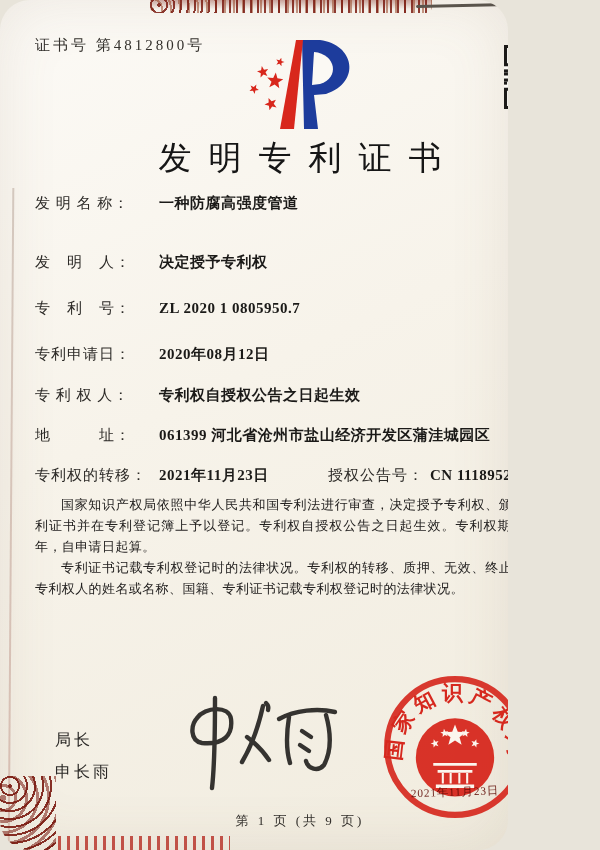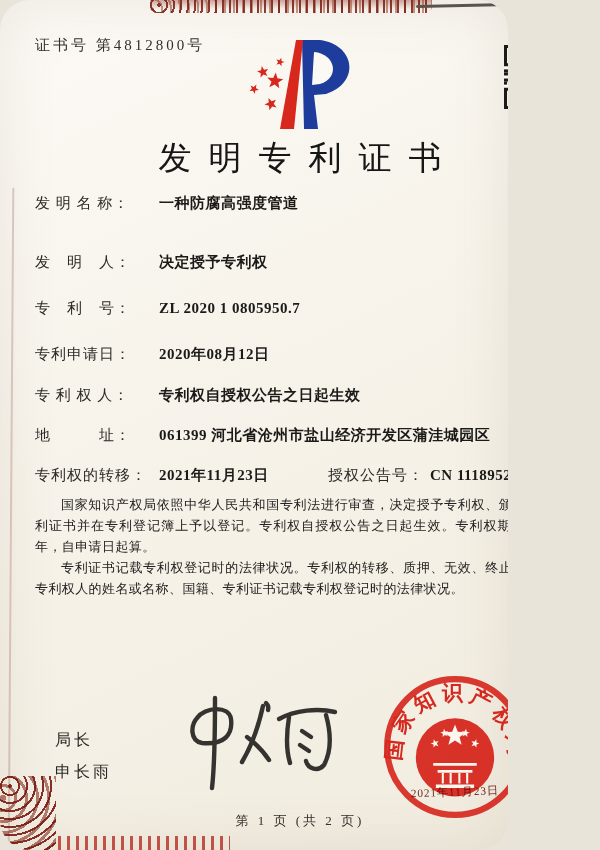--- a/index.html
+++ b/index.html
@@ -288,14 +288,14 @@
       <g stroke="#fbf6ee" stroke-width="3" fill="none">
         <path d="M75,120 L125,120"></path>
         <path d="M80,128 L120,128"></path>
         <path d="M86,130 V142 M95,130 V142 M105,130 V142 M114,130 V142" stroke-width="2.4"></path>
         <path d="M78,145 L122,145" stroke-width="4"></path>
       </g>
     </g>
     <text x="100" y="156" font-size="13" fill="#5f0a04" letter-spacing="1" text-anchor="middle" transform="rotate(-2 100 156)" opacity=".9">2021年11月23日</text>
   </svg>
 
-  <div class="footer">第 1 页 (共 2 页)</div>
+  <div class="footer">第 1 页 (共 9 页)</div>
 </div>
 
 </body></html>

